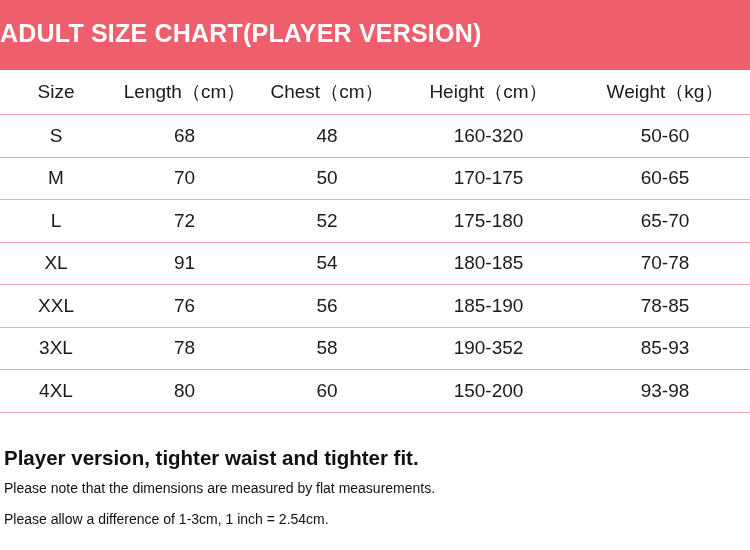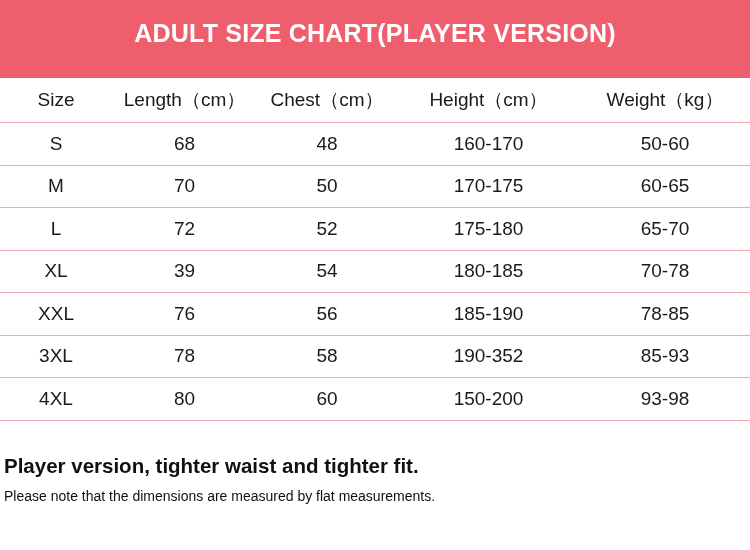--- a/index.html
+++ b/index.html
@@ -18,23 +18,22 @@
     height: 550px;
     display: flex;
     flex-direction: column;
     box-sizing: border-box;
   }
   .chart-title {
     background: #ef5e6d;
     color: #ffffff;
     font-size: 25px;
     font-weight: bold;
-    text-align: center;
     letter-spacing: 0.2px;
-    height: 78px;
+    height: 70px;
     line-height: 66px;
     white-space: nowrap;
   }
   table.size-table {
     width: 750px;
     border-collapse: collapse;
     table-layout: fixed;
   }
   table.size-table col.c0 { width: 112px; }
   table.size-table col.c1 { width: 145px; }
@@ -98,40 +97,40 @@
         <th>Chest（cm）</th>
         <th>Height（cm）</th>
         <th>Weight（kg）</th>
       </tr>
     </thead>
     <tbody>
       <tr>
         <td>S</td>
         <td>68</td>
         <td>48</td>
-        <td>160-170</td>
+        <td>160-320</td>
         <td>50-60</td>
       </tr>
       <tr>
         <td>M</td>
         <td>70</td>
         <td>50</td>
         <td>170-175</td>
         <td>60-65</td>
       </tr>
       <tr>
         <td>L</td>
         <td>72</td>
         <td>52</td>
         <td>175-180</td>
         <td>65-70</td>
       </tr>
       <tr>
         <td>XL</td>
-        <td>39</td>
+        <td>91</td>
         <td>54</td>
         <td>180-185</td>
         <td>70-78</td>
       </tr>
       <tr>
         <td>XXL</td>
         <td>76</td>
         <td>56</td>
         <td>185-190</td>
         <td>78-85</td>
@@ -149,15 +148,16 @@
         <td>60</td>
         <td>150-200</td>
         <td>93-98</td>
       </tr>
     </tbody>
   </table>
 
   <div class="notes">
     <div class="note-line strong">Player version, tighter waist and tighter fit.</div>
     <div class="note-line">Please note that the dimensions are measured by flat measurements.</div>
+    <div class="note-line">Please allow a difference of 1-3cm, 1 inch = 2.54cm.</div>
   </div>
 
 </div>
 
 </body></html>

